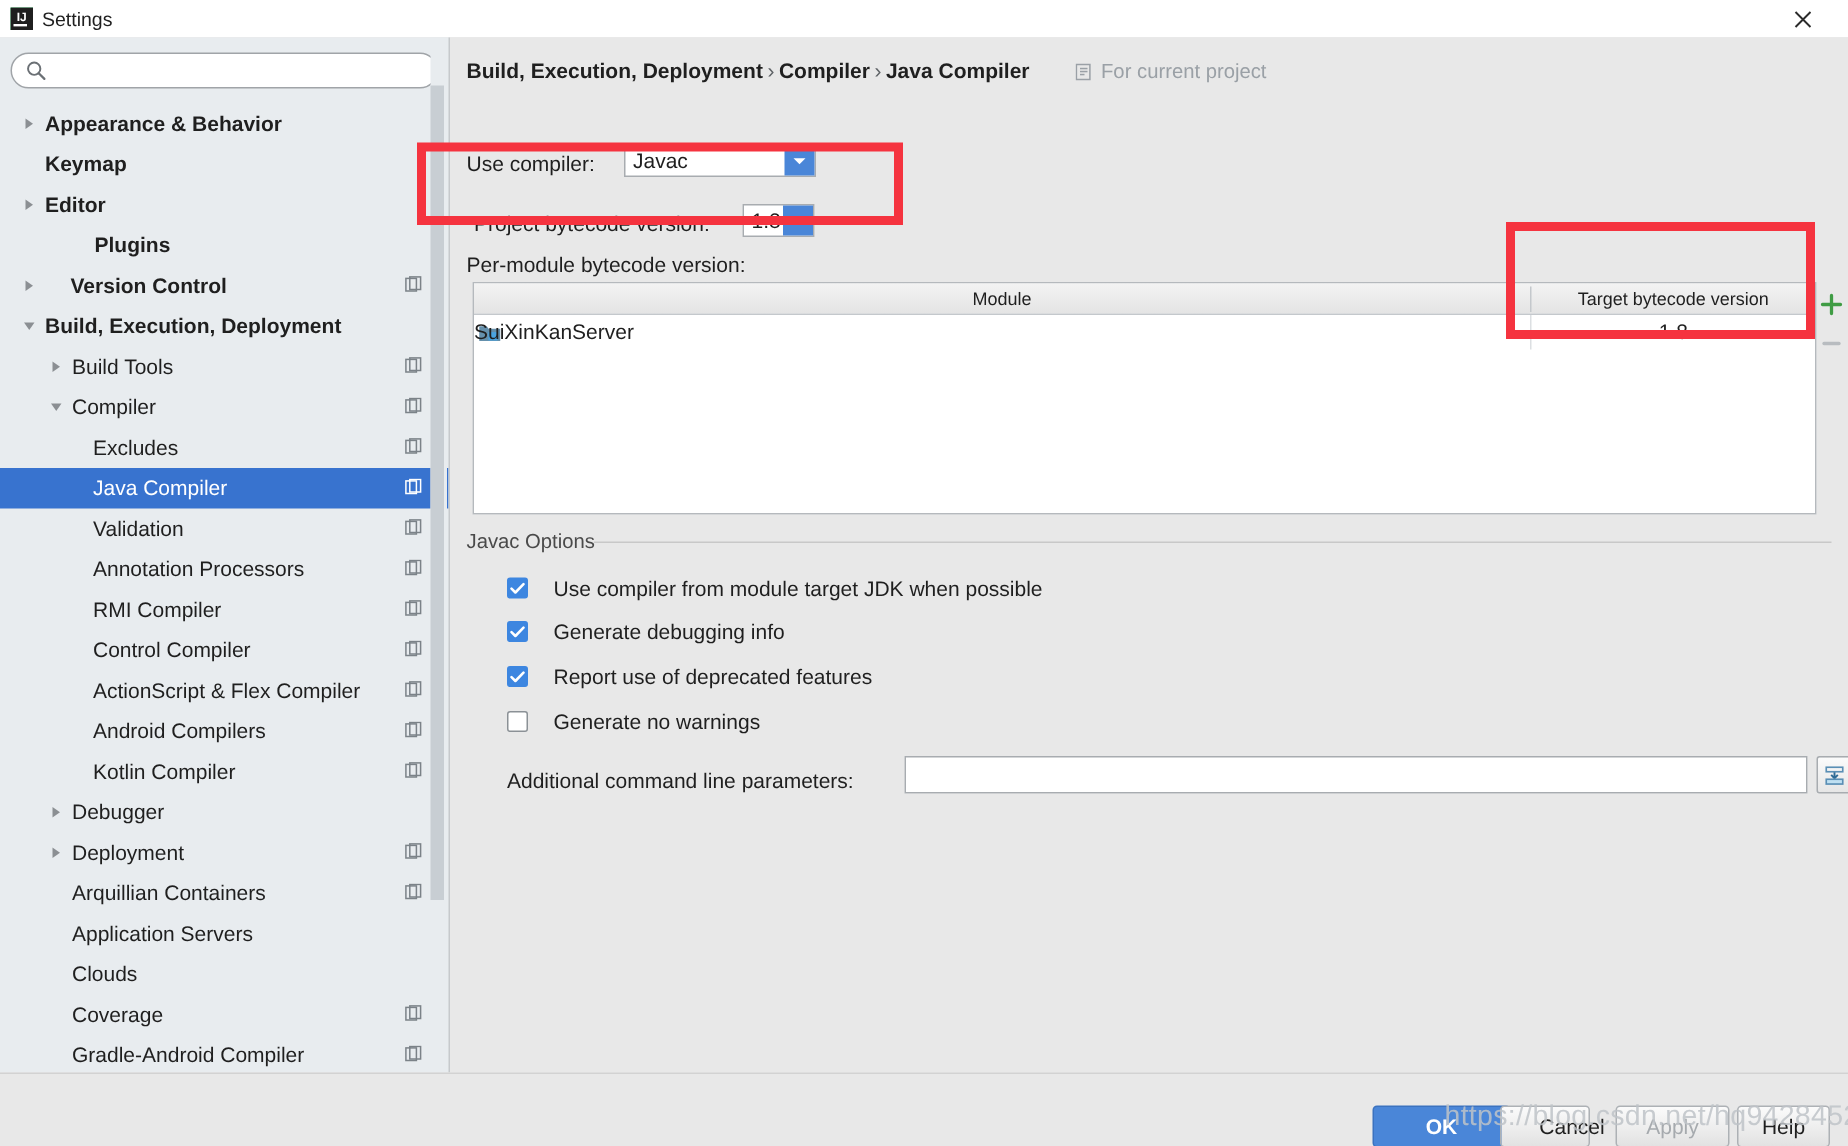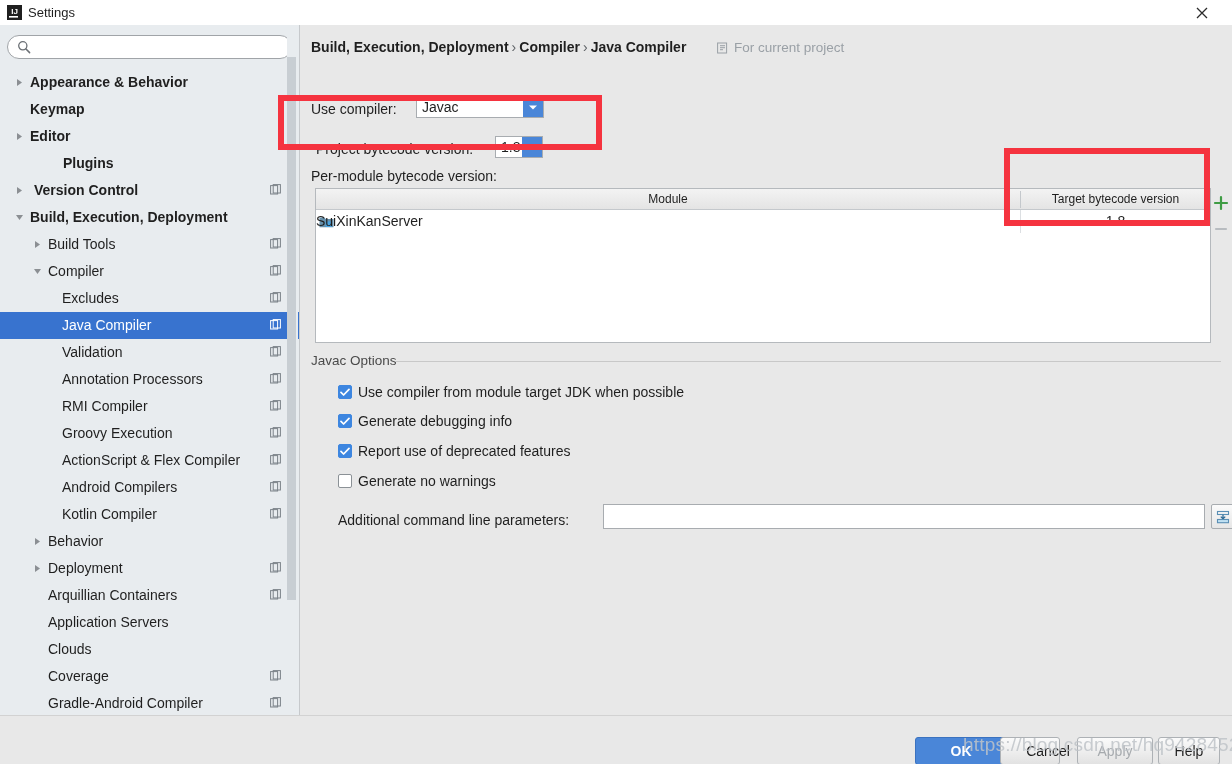--- a/index.html
+++ b/index.html
@@ -243,21 +243,21 @@
     box-sizing: border-box;
     border: 1px solid #8b9196;
     background: #ffffff;
     border-radius: 2px;
     display: flex; align-items: center; justify-content: center;
     flex: none;
   }
   .chk.on { background: #3d86e0; border-color: #3d86e0; }
   .chk.on svg { display: block; }
   .chk-label {
-    margin-left: 6px;
+    margin-left: 17px;
     font-size: 14px; color: #1f1f1f;
     white-space: nowrap; line-height: 20px;
   }
 
   .text-field {
     position: absolute;
     height: 25px;
     box-sizing: border-box;
     border: 1px solid #a8acb0;
     background: #ffffff;
@@ -372,21 +372,21 @@
         </div>
         <div class="tree-item bold">
           <span class="tlabel" style="left: 30px; margin-left: 33px;">Plugins</span>
         </div>
         <div class="tree-item bold">
           <span class="arrow" style="left: 12px;">
             <svg width="9" height="9" viewBox="0 0 9 9">
               <path d="M2 1 L7 4.5 L2 8 Z" fill="currentColor"></path>
             </svg>
           </span>
-          <span class="tlabel" style="left: 34px;">Version Control</span>
+          <span class="tlabel" style="left: 47px;">Version Control</span>
           <span class="copy-icon">
             <svg width="12" height="12" viewBox="0 0 12 12">
               <rect x="0.6" y="1.6" width="7" height="8.4" fill="none" stroke="currentColor" stroke-width="1"></rect>
               <rect x="3.2" y="0.6" width="7.2" height="8.4" fill="none" stroke="currentColor" stroke-width="1"></rect>
             </svg>
           </span>
         </div>
         <div class="tree-item bold">
           <span class="arrow" style="left: 12px;">
             <svg width="9" height="9" viewBox="0 0 9 9">
@@ -462,21 +462,21 @@
         <div class="tree-item">
           <span class="tlabel" style="left: 62px;">RMI Compiler</span>
           <span class="copy-icon">
             <svg width="12" height="12" viewBox="0 0 12 12">
               <rect x="0.6" y="1.6" width="7" height="8.4" fill="none" stroke="currentColor" stroke-width="1"></rect>
               <rect x="3.2" y="0.6" width="7.2" height="8.4" fill="none" stroke="currentColor" stroke-width="1"></rect>
             </svg>
           </span>
         </div>
         <div class="tree-item">
-          <span class="tlabel" style="left: 62px;">Groovy Execution</span>
+          <span class="tlabel" style="left: 62px;">Control Compiler</span>
           <span class="copy-icon">
             <svg width="12" height="12" viewBox="0 0 12 12">
               <rect x="0.6" y="1.6" width="7" height="8.4" fill="none" stroke="currentColor" stroke-width="1"></rect>
               <rect x="3.2" y="0.6" width="7.2" height="8.4" fill="none" stroke="currentColor" stroke-width="1"></rect>
             </svg>
           </span>
         </div>
         <div class="tree-item">
           <span class="tlabel" style="left: 62px;">ActionScript &amp; Flex Compiler</span>
           <span class="copy-icon">
@@ -503,21 +503,21 @@
               <rect x="3.2" y="0.6" width="7.2" height="8.4" fill="none" stroke="currentColor" stroke-width="1"></rect>
             </svg>
           </span>
         </div>
         <div class="tree-item">
           <span class="arrow" style="left: 30px;">
             <svg width="9" height="9" viewBox="0 0 9 9">
               <path d="M2 1 L7 4.5 L2 8 Z" fill="currentColor"></path>
             </svg>
           </span>
-          <span class="tlabel" style="left: 48px;">Behavior</span>
+          <span class="tlabel" style="left: 48px;">Debugger</span>
         </div>
         <div class="tree-item">
           <span class="arrow" style="left: 30px;">
             <svg width="9" height="9" viewBox="0 0 9 9">
               <path d="M2 1 L7 4.5 L2 8 Z" fill="currentColor"></path>
             </svg>
           </span>
           <span class="tlabel" style="left: 48px;">Deployment</span>
           <span class="copy-icon">
             <svg width="12" height="12" viewBox="0 0 12 12">

